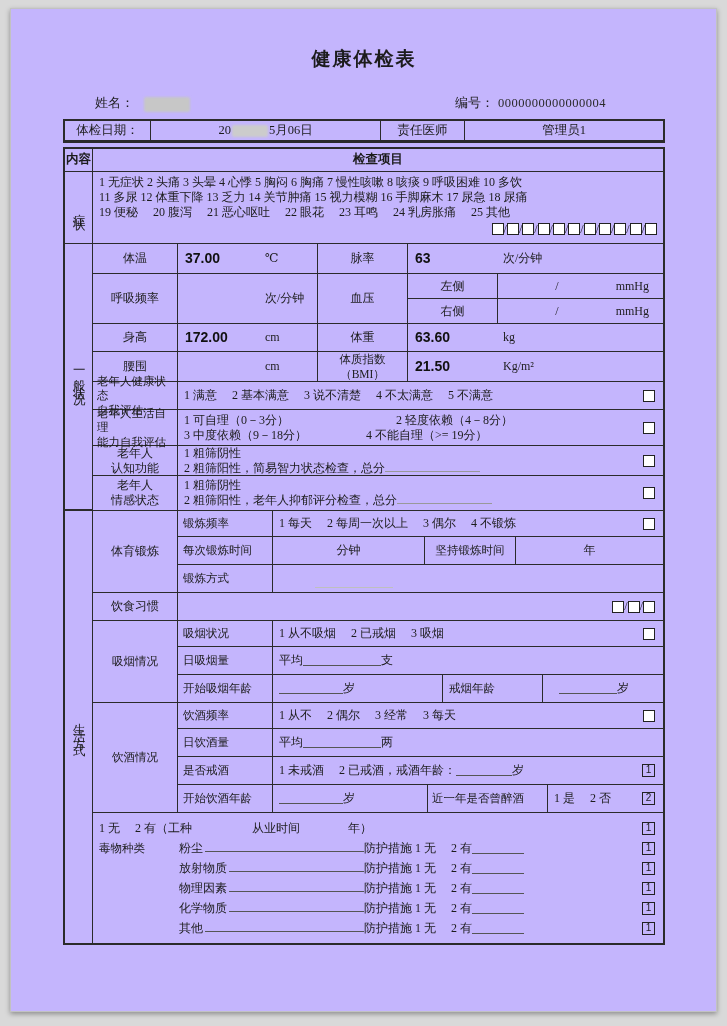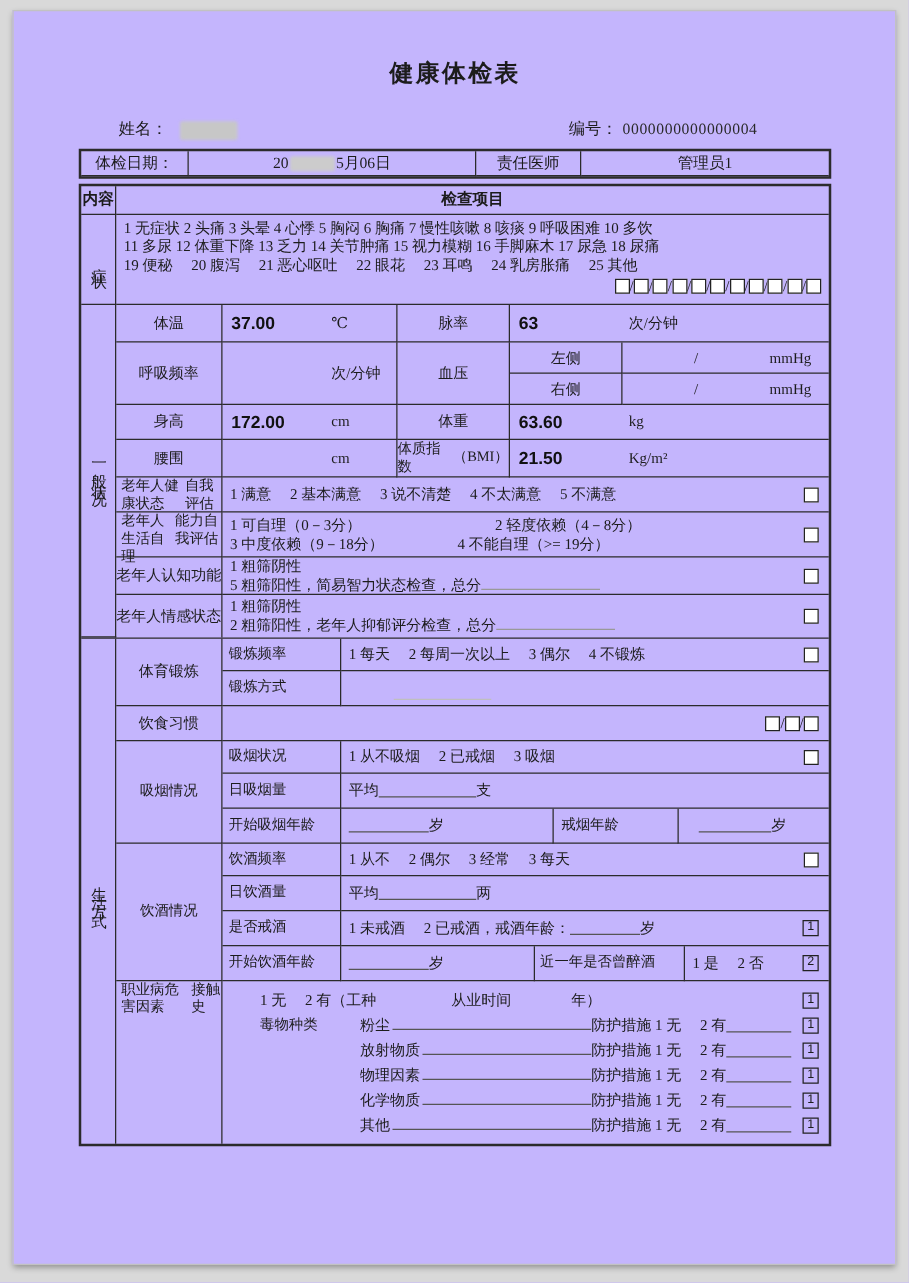--- a/index.html
+++ b/index.html
@@ -71,30 +71,30 @@
     display: inline-flex; width: 13px; height: 13px; border: 1px solid #222;
     align-items: center; justify-content: center;
     font-size: 10px; font-family: "Liberation Sans", sans-serif; flex: 0 0 13px;
   }
   .blank { display: inline-block; height: 11px; border-bottom: 1px solid #555; }
   .blank.lt { border-bottom-color: #bfbfbf; }
 
   .opt-row { display: flex; align-items: center; padding: 0 8px 0 6px; }
   .push { margin-left: auto; }
 
-  .two-line { display: flex; flex-direction: row; justify-content: center; padding-left: 4px; }
+  .two-line { display: flex; flex-direction: column; justify-content: center; padding-left: 4px; }
   .two-line.center { align-items: center; padding-left: 0; }
   .small { font-size: 11.5px; }
 
   .sym-cell { display: flex; flex-direction: column; padding: 3px 6px 4px 6px; }
   .sym-cell .lines { flex: 1; }
   .sym-cell .boxes { text-align: right; }
 
   .occ-cell { display: flex; flex-direction: column; justify-content: center; padding: 4px 0; }
-  .occ-line { display: flex; align-items: center; height: 20px; padding: 0 8px 0 6px; margin-left: 24px; }
+  .occ-line { display: flex; align-items: center; height: 20px; padding: 0 8px 0 6px; }
   .tox-ind { display: inline-block; width: 80px; flex: 0 0 80px; font-size: 11.5px; }
   .tox-wrap { display: inline-flex; width: 185px; align-items: baseline; }
   .tox-wrap .blank { flex: 1; margin-left: 2px; }
 </style>
 </head>
 <body>
 
 <div class="page">
   <div class="content">
 
@@ -240,21 +240,21 @@
           </div>
 
           <div class="frow" style="height:30px">
             <div class="cell lab2 two-line center">
               <span>老年人</span>
               <span>认知功能</span>
             </div>
             <div class="cell last grow opt-row">
               <div style="flex:1">
                 <div>1 粗筛阴性</div>
-                <div><span>5 粗筛阳性，简易智力状态检查，总分</span><span class="blank" style="width:95px;border-bottom-color:#999"></span></div>
+                <div><span>2 粗筛阳性，简易智力状态检查，总分</span><span class="blank" style="width:95px;border-bottom-color:#999"></span></div>
               </div>
               <span class="cb push"></span>
             </div>
           </div>
 
           <div class="frow" style="height:34px">
             <div class="cell lab2 two-line center nb">
               <span>老年人</span>
               <span>情感状态</span>
             </div>
@@ -280,20 +280,26 @@
             <div class="cell lab2 cen">体育锻炼</div>
             <div class="grow">
               <div class="frow" style="height:26px">
                 <div class="cell sub-lab small">锻炼频率</div>
                 <div class="cell last grow opt-row">
                   <span>1 每天　 2 每周一次以上　 3 偶尔　 4 不锻炼</span>
                   <span class="cb push"></span>
                 </div>
               </div>
               <div class="frow" style="height:28px">
+                <div class="cell sub-lab small">每次锻炼时间</div>
+                <div class="cell cen" style="width:152px">分钟</div>
+                <div class="cell cen small" style="width:91px">坚持锻炼时间</div>
+                <div class="cell last grow cen">年</div>
+              </div>
+              <div class="frow" style="height:28px">
                 <div class="cell sub-lab small">锻炼方式</div>
                 <div class="cell last grow" style="display:flex;align-items:flex-end">
                   <span class="blank lt" style="width:78px;margin:0 0 4px 42px"></span>
                 </div>
               </div>
             </div>
           </div>
 
           <div class="frow" style="height:28px">
             <div class="cell lab2 cen">饮食习惯</div>
@@ -371,24 +377,20 @@
                 <div class="cell small" style="width:120px;display:flex;align-items:center;padding-left:4px">近一年是否曾醉酒</div>
                 <div class="cell last grow opt-row">
                   <span>1 是　 2 否</span>
                   <span class="abox push">2</span>
                 </div>
               </div>
             </div>
           </div>
 
           <div class="frow">
-            <div class="cell lab2 two-line small nb">
-              <span>职业病危害因素</span>
-              <span>接触史</span>
-            </div>
             <div class="cell last grow occ-cell nb" style="height:130px">
               <div class="occ-line">
                 <span>1 无　 2 有（工种　　　　　从业时间　　　　年）</span>
                 <span class="abox push">1</span>
               </div>
               <div class="occ-line">
                 <span class="tox-ind">毒物种类</span>
                 <span class="tox-wrap">
                     <span>粉尘</span>
                     <span class="blank"></span>

